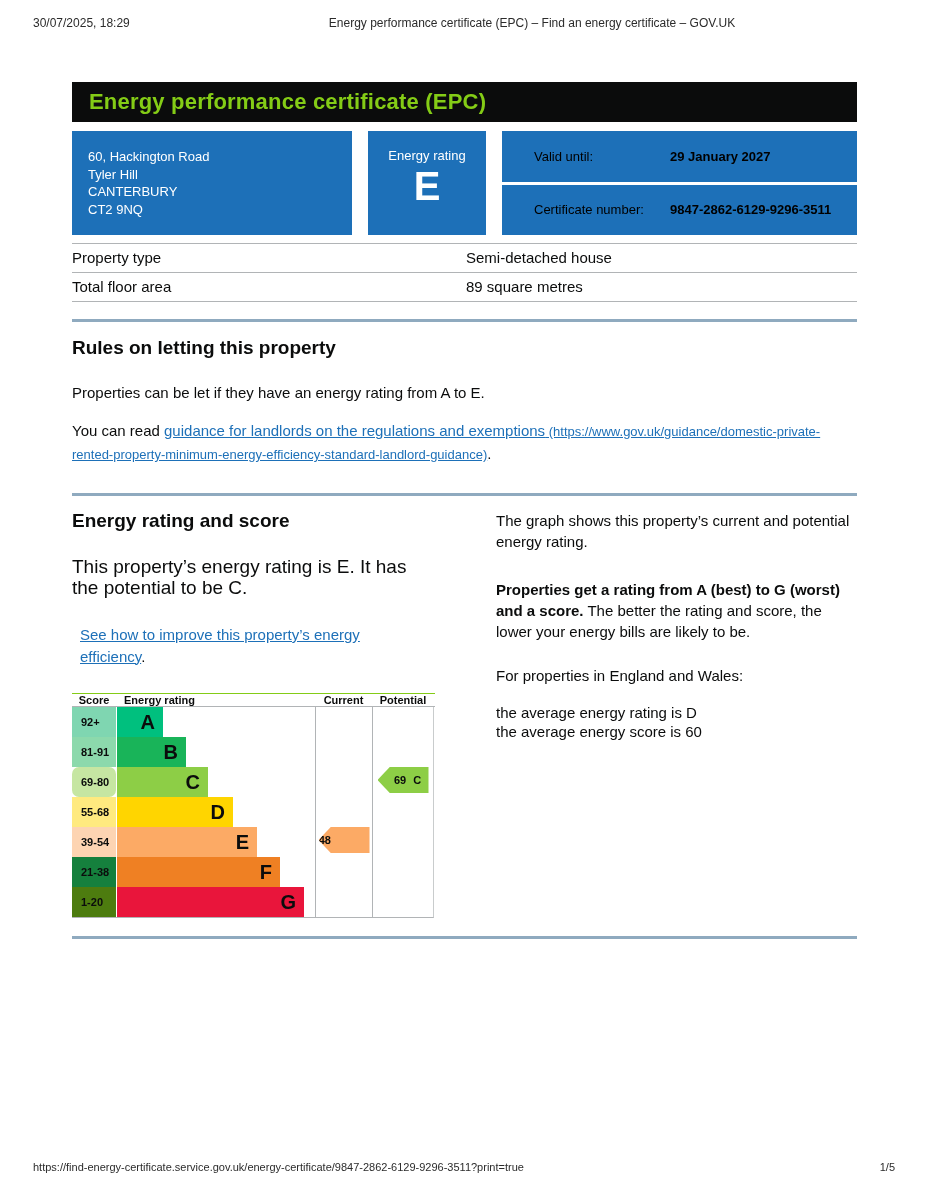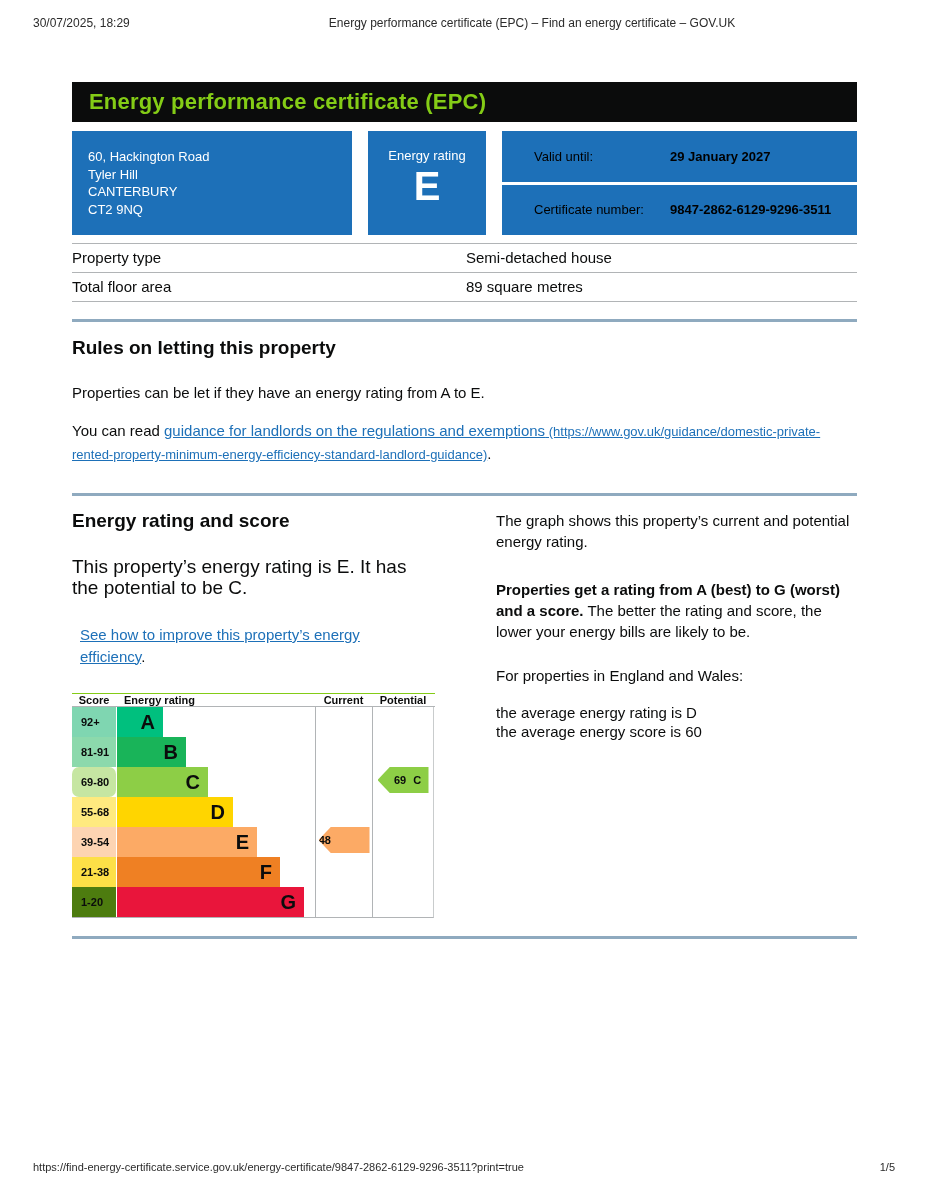--- a/index.html
+++ b/index.html
@@ -193,21 +193,21 @@
               </div>
               <div class="c-cur">
                 <div class="rating-arrow" style="background: rgb(252, 170, 101); gap: 40px;">
                   <span>48</span>
                   <span>E</span>
                 </div>
               </div>
               <div class="c-pot"></div>
             </div>
             <div class="chart-row">
-              <div class="c-score" style="background: #fde047;">21-38</div>
+              <div class="c-score" style="background: #15803d;">21-38</div>
               <div class="c-bar">
                 <div class="band-bar" style="width: 163px; background: rgb(239, 128, 35);">F</div>
               </div>
               <div class="c-cur"></div>
               <div class="c-pot"></div>
             </div>
             <div class="chart-row last">
               <div class="c-score" style="background: #4d7c0f;">1-20</div>
               <div class="c-bar">
                 <div class="band-bar" style="width: 187px; background: rgb(233, 21, 59);">G</div>

